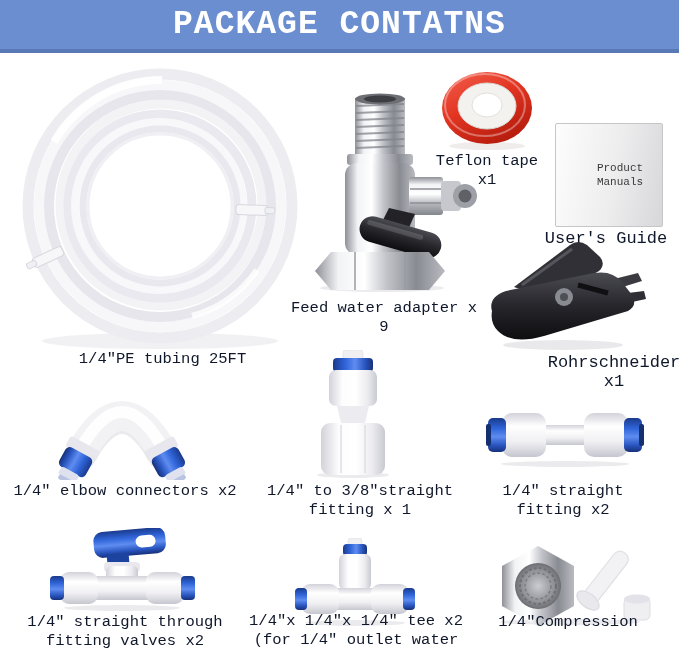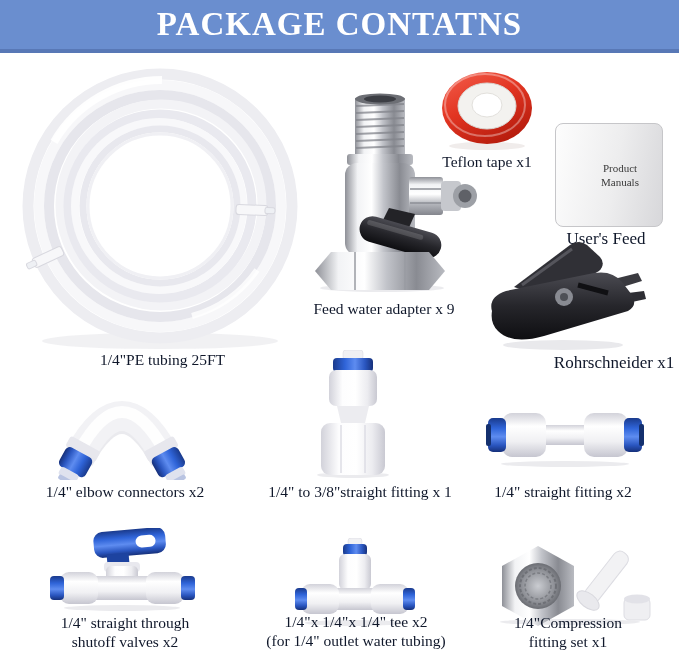--- a/index.html
+++ b/index.html
@@ -1,30 +1,30 @@
 <!DOCTYPE html>
 <html><head>
 <meta charset="utf-8">
 <style>
   html,body{margin:0;padding:0;background:#ffffff;}
   .stage{position:relative;width:679px;height:652px;background:#ffffff;overflow:hidden;
-         font-family:Liberation Serif, serif;}
+         font-family:Liberation Mono, monospace;}
   .banner{position:absolute;left:0;top:0;width:679px;height:49px;background:#6a8ecf;
           border-bottom:4px solid #5878b6;display:flex;align-items:center;justify-content:center;}
   .banner h1{margin:0;color:#ffffff;font-size:33px;font-weight:bold;letter-spacing:1px;}
   .img{position:absolute;}
   .lbl{position:absolute;color:#0f172a;font-size:15.5px;line-height:19px;text-align:center;}
   .lbl.big{font-size:17px;}
   
   .im-coil{left:12px;top:60px;}
   .im-adapter{left:297px;top:92px;}
   .im-tape{left:439px;top:70px;}
   .im-guide{left:555px;top:123px;width:106px;height:102px;
             background:linear-gradient(100deg,#fdfdfd 0%,#ededee 55%,#d7d7da 100%);
-            border:1px solid #c6c6c9;border-radius:8px;display:flex;align-items:center;
+            border:1px solid #c6c6c9;border-radius:2px;display:flex;align-items:center;
             justify-content:flex-end;}
   .im-guide .cover{width:64px;margin-right:10px;font-size:11px;line-height:14px;
             color:#3a3a3a;text-align:center;}
   .im-cutter{left:478px;top:237px;}
   .im-elbow{left:55px;top:392px;}
   .im-straight38{left:307px;top:350px;}
   .im-straight{left:486px;top:400px;}
   .im-shutoff{left:50px;top:528px;}
   .im-tee{left:295px;top:538px;}
   .im-compression{left:486px;top:542px;}
@@ -176,21 +176,21 @@
     <ellipse cx="46" cy="35" rx="40" ry="31" fill="none" stroke="#ffffff" stroke-width="2" opacity="0.35"></ellipse>
     <ellipse cx="48" cy="36" rx="29" ry="23" fill="#f3f2ef"></ellipse>
     <ellipse cx="48" cy="36" rx="29" ry="23" fill="none" stroke="#d9d7d3"></ellipse>
     <ellipse cx="48" cy="35" rx="15" ry="12" fill="#ffffff" stroke="#e2e0dc"></ellipse>
   </svg>
   <div class="lbl lb-tape">Teflon tape x1</div>
 
   <div class="img im-guide">
     <div class="cover">Product Manuals</div>
   </div>
-  <div class="lbl lb-guide big">User's Feed</div>
+  <div class="lbl lb-guide big">User's Guide</div>
 
   <svg class="img im-cutter" width="170" height="115" viewBox="0 0 170 115">
     <ellipse cx="85" cy="108" rx="60" ry="5" fill="#e9e9ec"></ellipse>
     <path d="M36,50 L92,8 Q100,2 109,8 L122,20 Q128,27 121,34 L72,62 Z" fill="#303036"></path>
     <path d="M44,48 L94,12" stroke="#55555c" stroke-width="3" fill="none"></path>
     <path d="M128,44 L160,36 L164,44 L138,52 Z" fill="#3a3a40"></path>
     <path d="M134,58 L166,54 L168,62 L140,68 Z" fill="#2e2e34"></path>
     <path d="M14,74 Q10,60 28,54 L116,36 Q134,33 144,45 L154,58 Q160,68 150,74 L66,99 Q34,108 20,94 Q12,86 14,74 Z" fill="url(#blackG)"></path>
     <line x1="100" y1="48" x2="130" y2="56" stroke="#101013" stroke-width="5"></line>
     <circle cx="86" cy="60" r="9" fill="#898b92"></circle>
@@ -251,21 +251,21 @@
     <rect x="54" y="34" width="36" height="10" rx="4" fill="#e8e8ee"></rect>
     <rect x="56" y="38" width="32" height="22" rx="5" fill="url(#whiteX)"></rect>
     <rect x="42" y="48" width="60" height="24" fill="url(#whiteY)"></rect>
     <rect x="10" y="44" width="38" height="32" rx="9" fill="url(#whiteY)"></rect>
     <rect x="96" y="44" width="38" height="32" rx="9" fill="url(#whiteY)"></rect>
     <rect x="0" y="48" width="14" height="24" rx="4" fill="url(#blueY)"></rect>
     <rect x="131" y="48" width="14" height="24" rx="4" fill="url(#blueY)"></rect>
   </svg>
   <div class="lbl lb-shutoff">
     <div>1/4" straight through</div>
-    <div>shutoff valves x2</div>
+    <div>fitting valves x2</div>
   </div>
 
   <svg class="img im-tee" width="120" height="90" viewBox="0 0 120 90">
     <ellipse cx="60" cy="85" rx="50" ry="3" fill="#ebebee"></ellipse>
     <rect x="53" y="0" width="14" height="8" rx="3" fill="#f0f0f3" stroke="#d5d5dc" stroke-width="0.5"></rect>
     <rect x="48" y="6" width="24" height="12" rx="4" fill="url(#blueX)"></rect>
     <rect x="44" y="16" width="32" height="36" rx="6" fill="url(#whiteX)"></rect>
     <rect x="38" y="50" width="44" height="22" fill="url(#whiteY)"></rect>
     <rect x="6" y="46" width="38" height="30" rx="9" fill="url(#whiteY)"></rect>
     <rect x="76" y="46" width="38" height="30" rx="9" fill="url(#whiteY)"></rect>
@@ -285,16 +285,15 @@
     <circle cx="52" cy="44" r="13" fill="none" stroke="#7b7d83" stroke-width="1.5" stroke-dasharray="3,2"></circle>
     <g transform="translate(118,38) rotate(38)">
       <rect x="-8" y="-34" width="16" height="60" rx="7" fill="#f2f2f4" stroke="#dcdce2"></rect>
       <ellipse cx="0" cy="26" rx="13" ry="7" fill="#e9e9ed" stroke="#d8d8de"></ellipse>
     </g>
     <rect x="138" y="56" width="26" height="22" rx="5" fill="#efeff2" stroke="#ddddE3"></rect>
     <ellipse cx="151" cy="57" rx="13" ry="4.5" fill="#e2e2e8"></ellipse>
   </svg>
   <div class="lbl lb-compression">
     <div>1/4"Compression</div>
-    <div>fitting set x1</div>
   </div>
 
 </div>
 
 </body></html>

